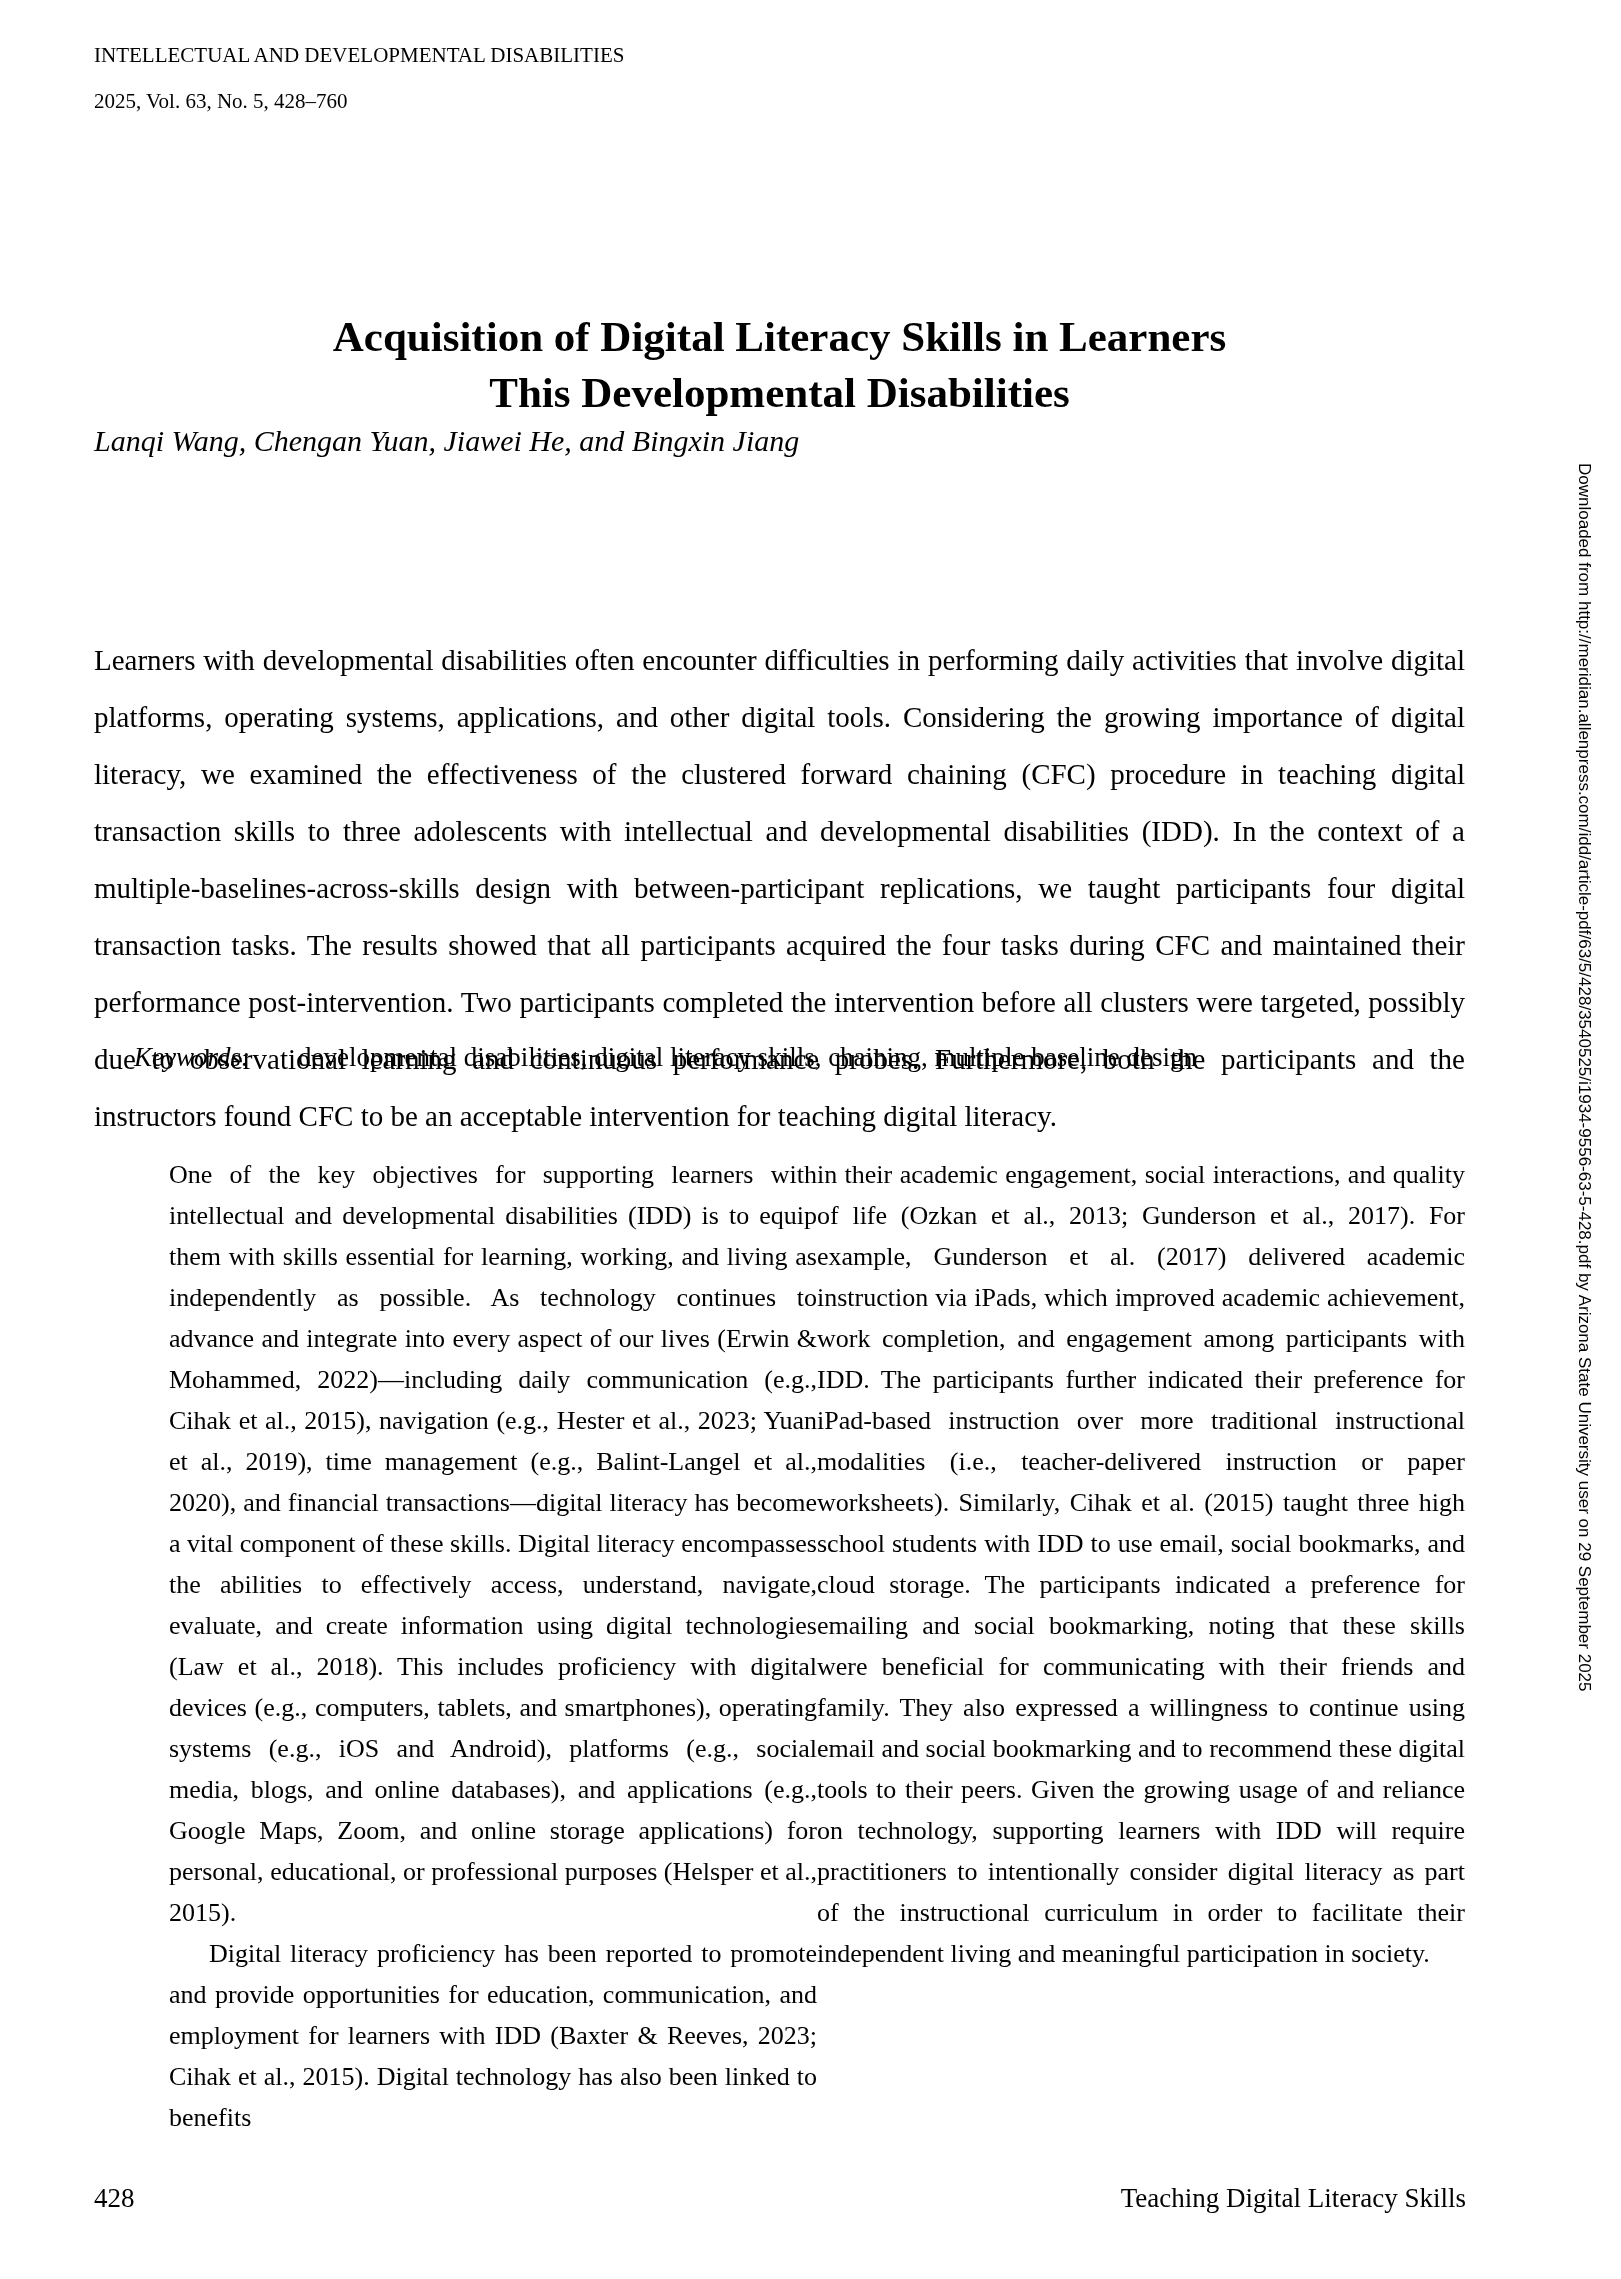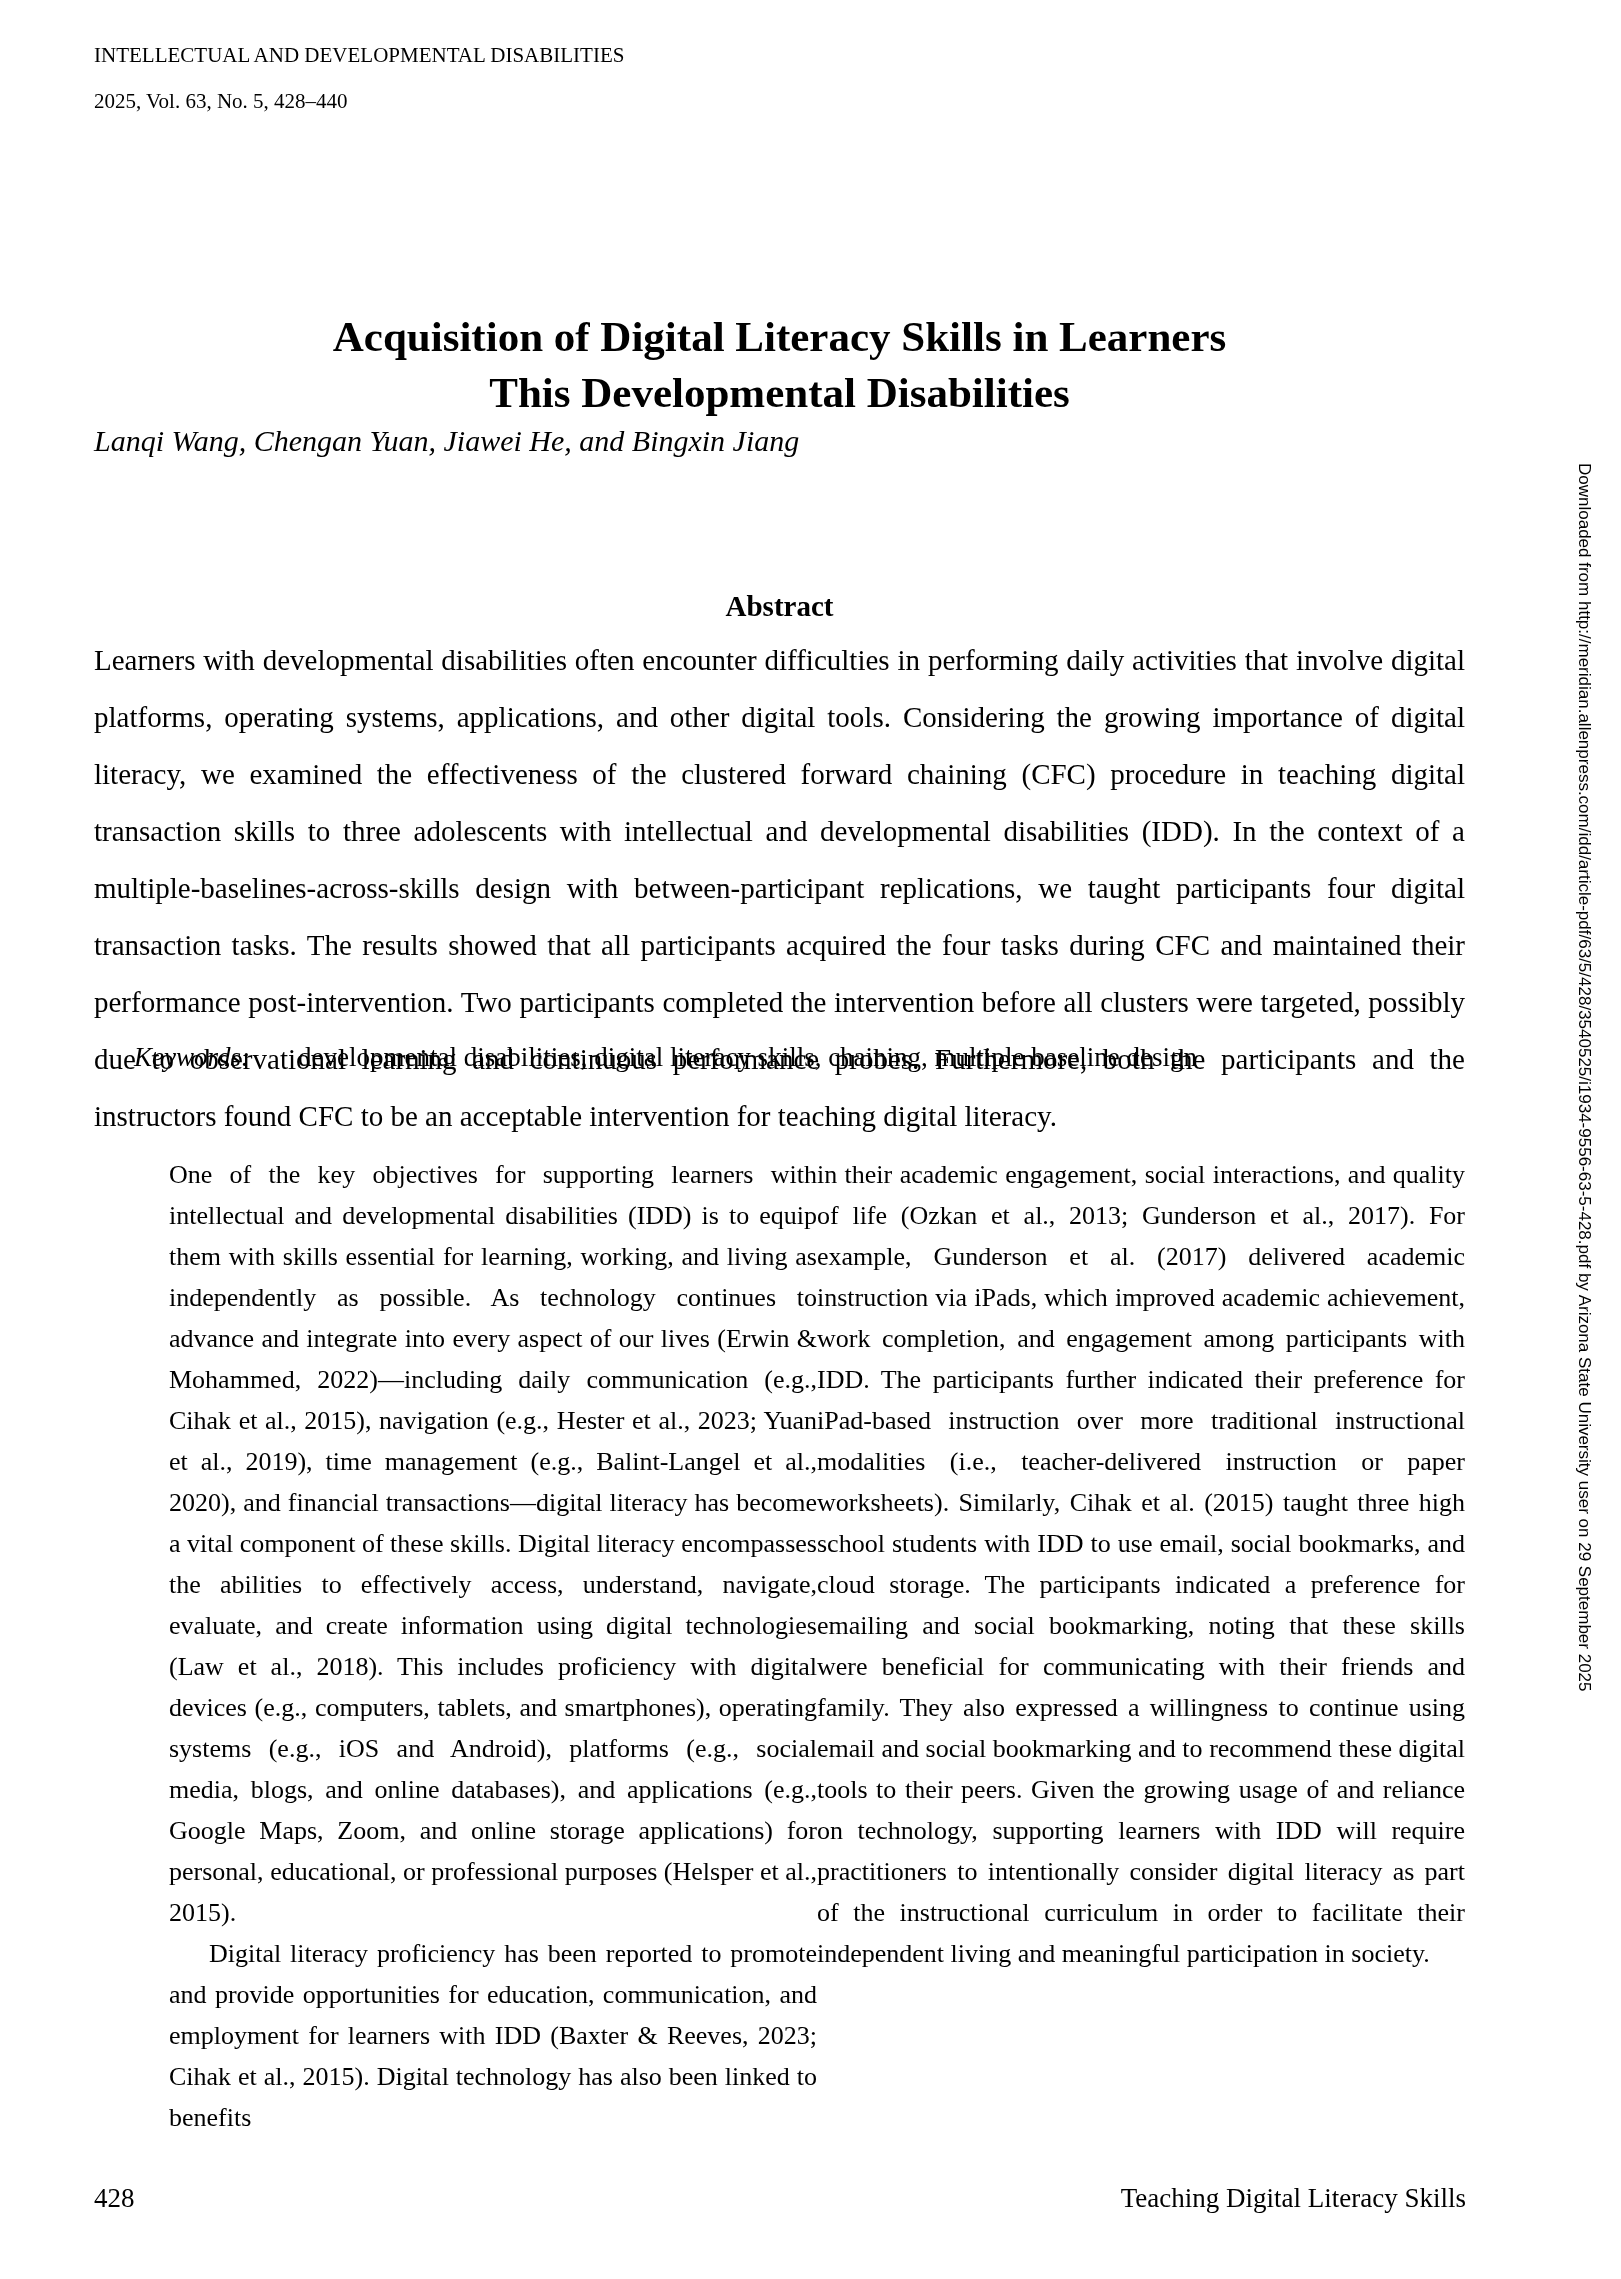--- a/index.html
+++ b/index.html
@@ -142,30 +142,29 @@
     color: #000000;
   }
 </style>
 </head>
 <body>
 
 <div class="page">
 
   <div class="header-left">
     <div>INTELLECTUAL AND DEVELOPMENTAL DISABILITIES</div>
-    <div>2025, Vol. 63, No. 5, 428–440</div>
+    <div>2025, Vol. 63, No. 5, 428–760</div>
   </div>
 
   <h1 class="article-title">
     <span>Acquisition of Digital Literacy Skills in Learners</span><br>
     <span>This Developmental Disabilities</span>
   </h1>
   <div class="authors-line">Lanqi Wang, Chengan Yuan, Jiawei He, and Bingxin Jiang</div>
 
-  <div class="abstract-heading">Abstract</div>
   <div class="abstract-text">Learners with developmental disabilities often encounter difficulties in performing daily activities that involve digital platforms, operating systems, applications, and other digital tools. Considering the growing importance of digital literacy, we examined the effectiveness of the clustered forward chaining (CFC) procedure in teaching digital transaction skills to three adolescents with intellectual and developmental disabilities (IDD). In the context of a multiple-baselines-across-skills design with between-participant replications, we taught participants four digital transaction tasks. The results showed that all participants acquired the four tasks during CFC and maintained their performance post-intervention. Two participants completed the intervention before all clusters were targeted, possibly due to observational learning and continuous performance probes. Furthermore, both the participants and the instructors found CFC to be an acceptable intervention for teaching digital literacy.</div>
 
   <div class="keywords-row">
     <span class="keywords-label">Keywords:</span><span class="keywords-gap"></span><span>developmental disabilities, digital literacy skills, chaining, multiple baseline design</span>
   </div>
 
   <div class="body-columns">
     <div class="body-col">
       <p class="body-par">One of the key objectives for supporting learners with intellectual and developmental disabilities (IDD) is to equip them with skills essential for learning, working, and living as independently as possible. As technology continues to advance and integrate into every aspect of our lives (Erwin &amp; Mohammed, 2022)—including daily communication (e.g., Cihak et al., 2015), navigation (e.g., Hester et al., 2023; Yuan et al., 2019), time management (e.g., Balint-Langel et al., 2020), and financial transactions—digital literacy has become a vital component of these skills. Digital literacy encompasses the abilities to effectively access, understand, navigate, evaluate, and create information using digital technologies (Law et al., 2018). This includes proficiency with digital devices (e.g., computers, tablets, and smartphones), operating systems (e.g., iOS and Android), platforms (e.g., social media, blogs, and online databases), and applications (e.g., Google Maps, Zoom, and online storage applications) for personal, educational, or professional purposes (Helsper et al., 2015).</p>
       <p class="body-par indent">Digital literacy proficiency has been reported to promote and provide opportunities for education, communication, and employment for learners with IDD (Baxter &amp; Reeves, 2023; Cihak et al., 2015). Digital technology has also been linked to benefits</p>

